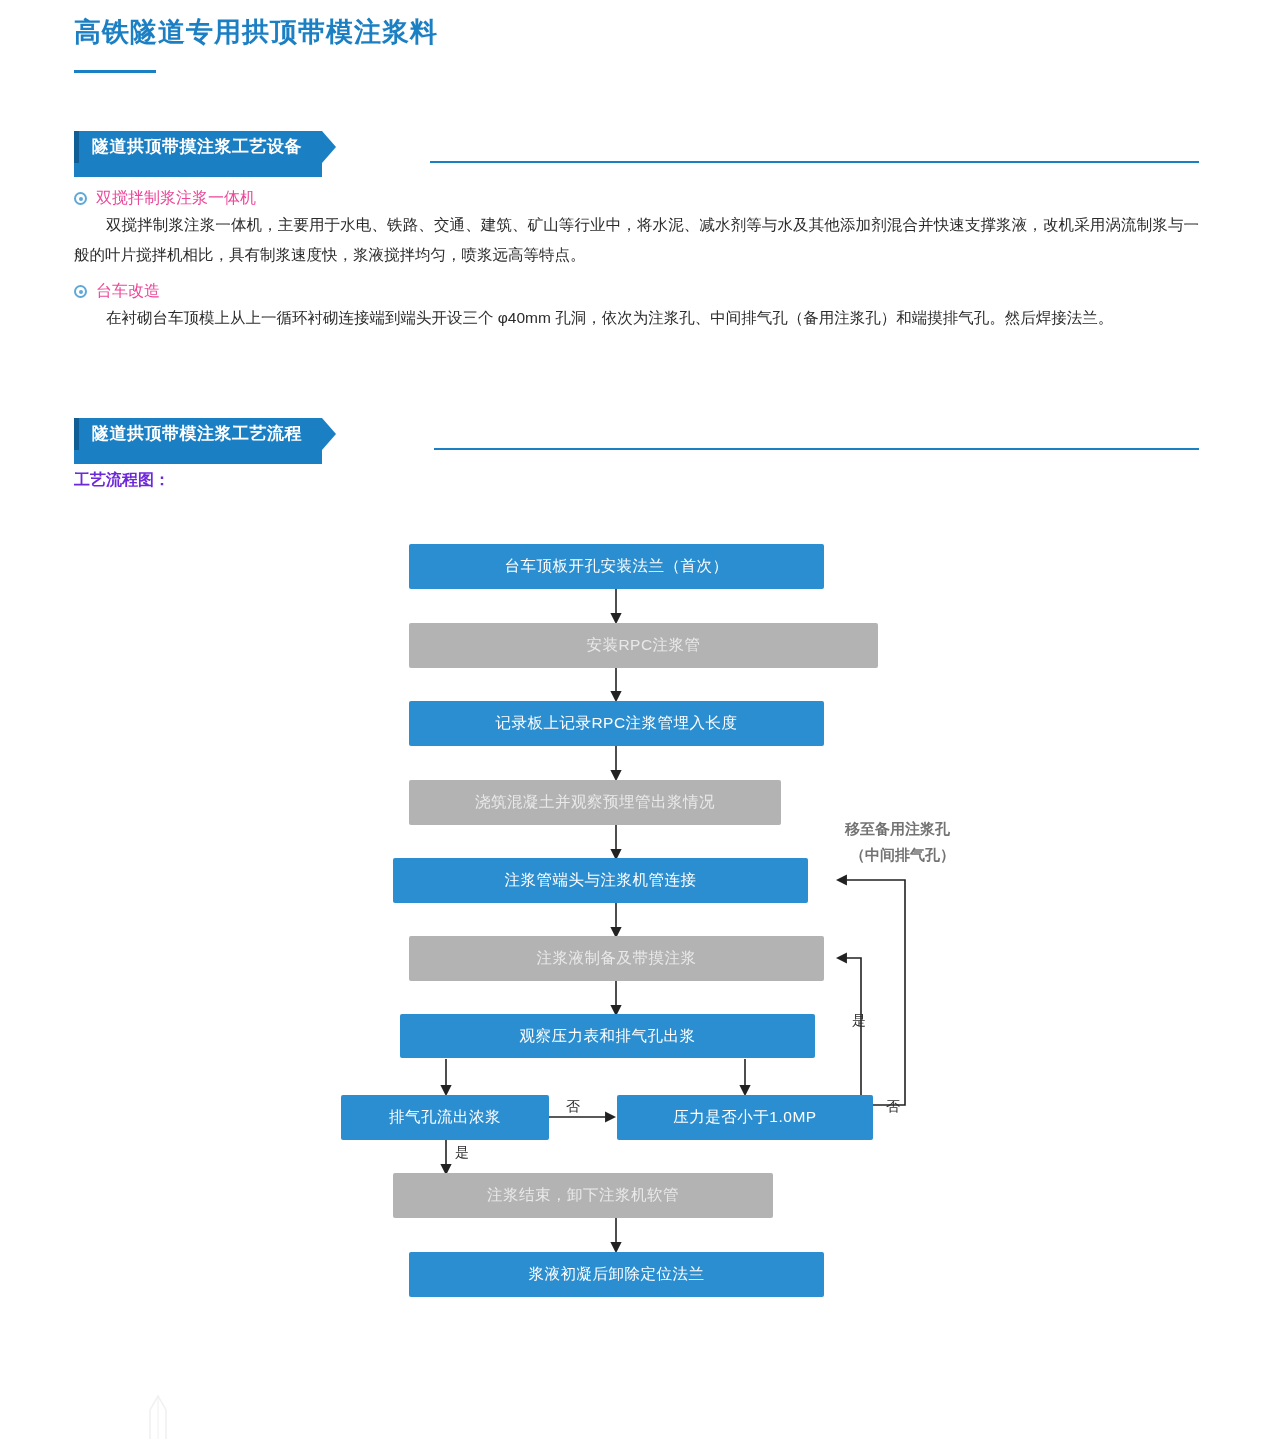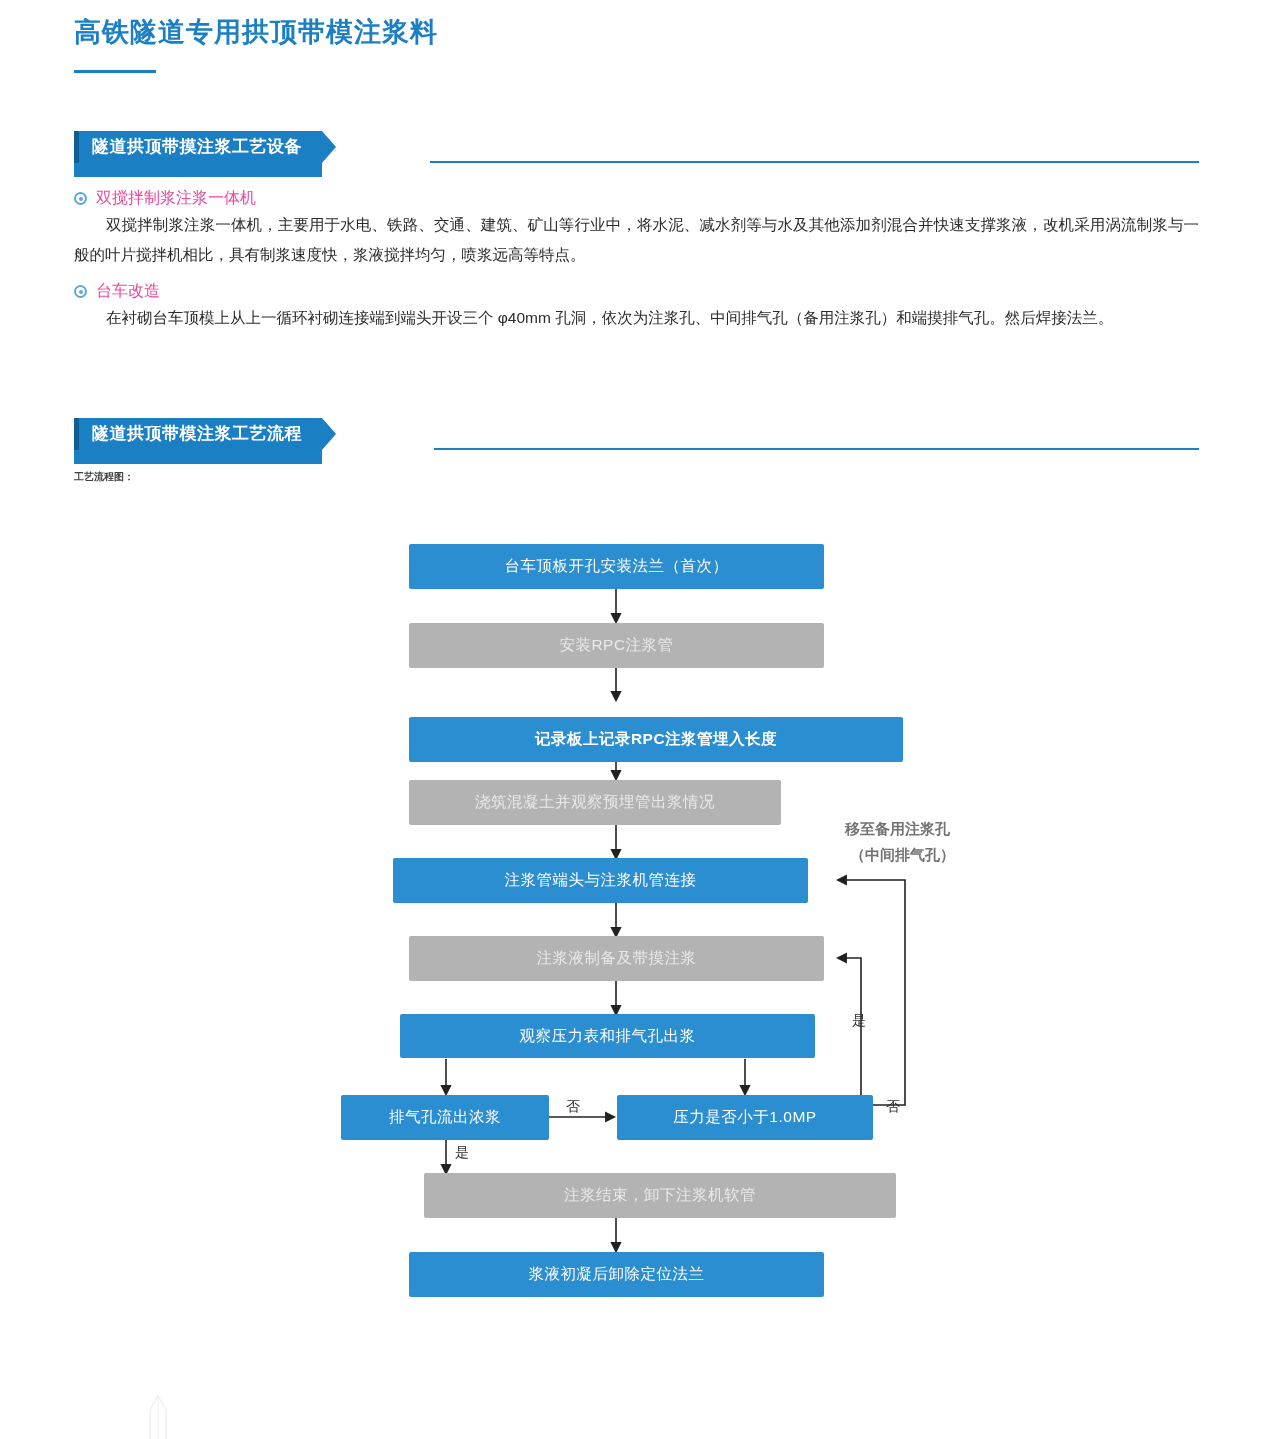--- a/index.html
+++ b/index.html
@@ -119,23 +119,23 @@
     font-size: 15.5px;
     line-height: 30px;
     color: #2b2b2b;
     text-indent: 32px;
     text-align: justify;
   }
 
   .flow-caption {
     position: absolute;
     left: 74px;
-    font-size: 10px;
-    font-weight: bold;
-    color: #404040;
+    font-size: 16px;
+    font-weight: bold;
+    color: #6d28d9;
   }
 
   
   #flow {
     position: absolute;
     left: 0;
     top: 0;
     width: 1280px;
     height: 1439px;
     pointer-events: none;
@@ -239,37 +239,37 @@
     <path d="M616,1218 L616,1251"></path>
 
     <path d="M872,1117 L861,1117 L861,958 L838,958"></path>
 
     <path d="M872,1105 L905,1105 L905,880 L838,880"></path>
   </g>
 </svg>
 
 <div class="node blue" style="left:409px; top:544px; width:415px; height:45px;">台车顶板开孔安装法兰（首次）</div>
 
-<div class="node gray" style="left:409px; top:623px; width:415px; height:45px;">安装RPC注浆管</div>
-
-<div class="node blue" style="left:409px; top:717px; width:494px; height:45px;font-weight:bold;">记录板上记录RPC注浆管埋入长度</div>
+<div class="node gray" style="left:409px; top:623px; width:469px; height:45px;">安装RPC注浆管</div>
+
+<div class="node blue" style="left:409px; top:701px; width:415px; height:45px;">记录板上记录RPC注浆管埋入长度</div>
 
 <div class="node gray" style="left:409px; top:780px; width:372px; height:45px;">浇筑混凝土并观察预埋管出浆情况</div>
 
 <div class="node blue" style="left:393px; top:858px; width:415px; height:45px;">注浆管端头与注浆机管连接</div>
 
 <div class="node gray" style="left:409px; top:936px; width:415px; height:45px;">注浆液制备及带摸注浆</div>
 
 <div class="node blue" style="left:400px; top:1014px; width:415px; height:44px;">观察压力表和排气孔出浆</div>
 
 <div class="node blue" style="left:341px; top:1095px; width:208px; height:45px;">排气孔流出浓浆</div>
 
 <div class="node blue" style="left:617px; top:1095px; width:256px; height:45px;">压力是否小于1.0MP</div>
 
-<div class="node gray" style="left:424px; top:1173px; width:472px; height:45px;">注浆结束，卸下注浆机软管</div>
+<div class="node gray" style="left:393px; top:1173px; width:380px; height:45px;">注浆结束，卸下注浆机软管</div>
 
 <div class="node blue" style="left:409px; top:1252px; width:415px; height:45px;">浆液初凝后卸除定位法兰</div>
 
 <div class="edge-label" style="left:566px; top:1098px;">否</div>
 <div class="edge-label" style="left:455px; top:1144px;">是</div>
 <div class="edge-label" style="left:852px; top:1012px;">是</div>
 <div class="edge-label" style="left:886px; top:1098px;">否</div>
 
 <div class="side-note" style="left:845px; top:820px;">移至备用注浆孔</div>
 <div class="side-note" style="left:850px; top:846px;">（中间排气孔）</div>

